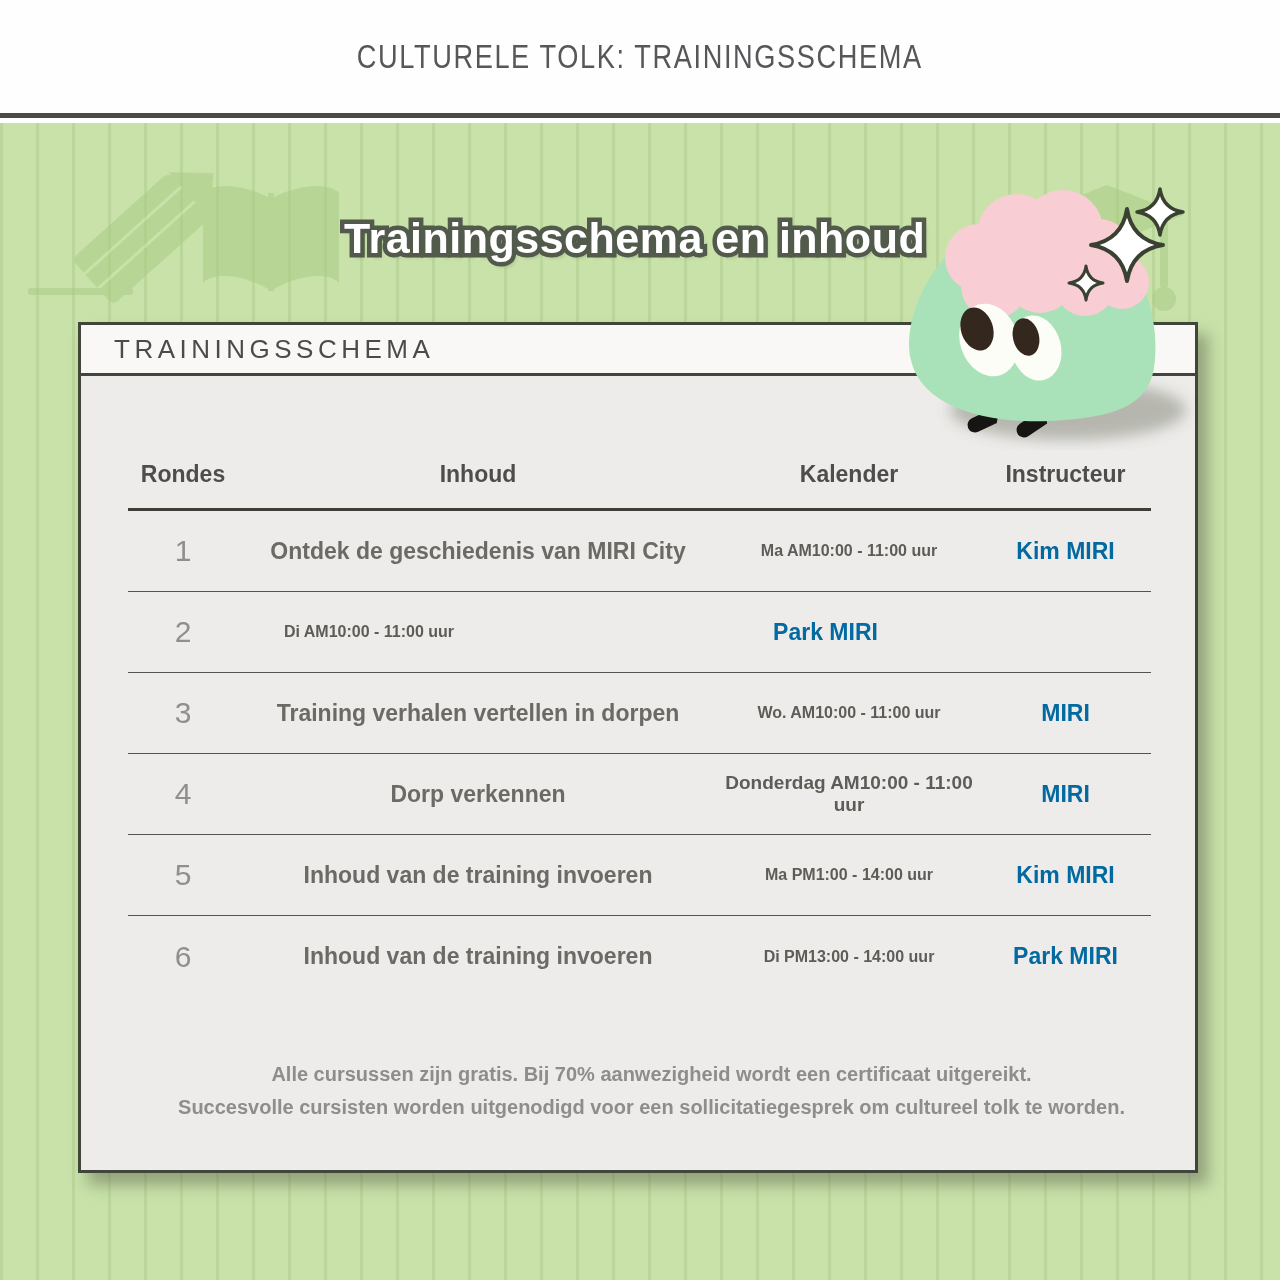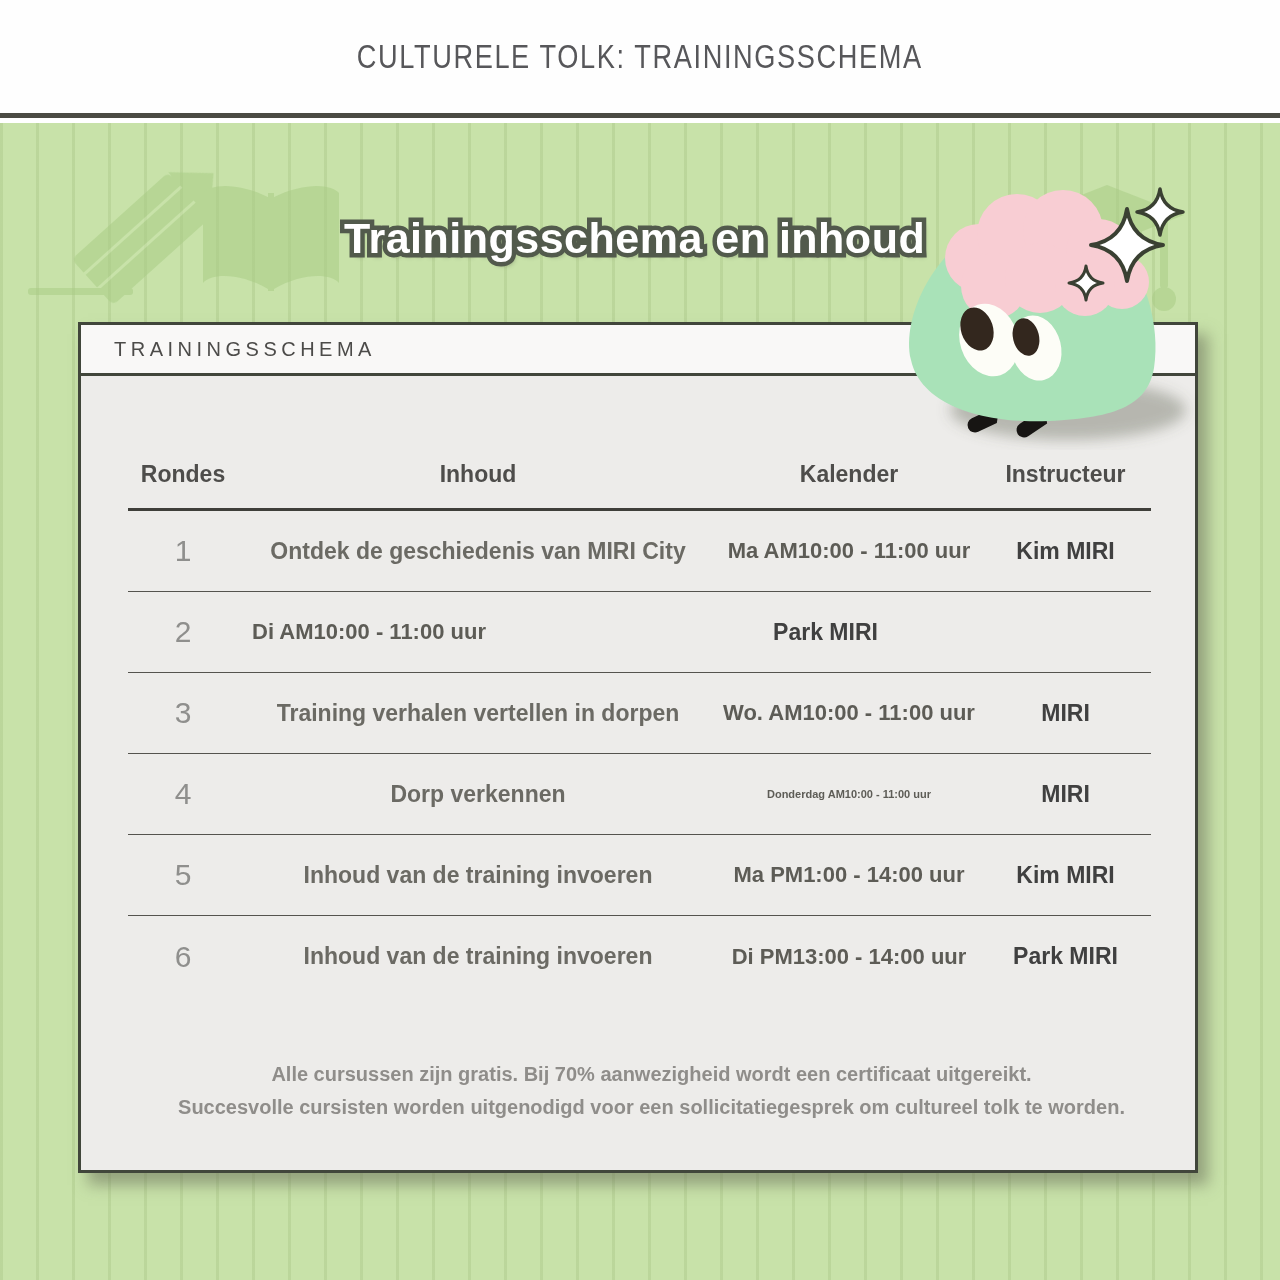--- a/index.html
+++ b/index.html
@@ -52,38 +52,38 @@
     position:absolute; left:78px; top:322px; width:1120px; height:851px;
     background:#edecea; border:3px solid #41463b;
     box-shadow:10px 12px 14px rgba(105,112,90,0.55);
     z-index:2;
   }
   .card-header {
     height:51px; background:#f9f8f7; border-bottom:3px solid #41463b;
     display:flex; align-items:center; padding-left:33px;
   }
   .card-header-title {
-    font-size:20px; letter-spacing:4.5px; color:#4c4b49; font-weight:normal;
+    font-size:26px; letter-spacing:4.5px; color:#4c4b49; font-weight:normal;
   }
 
   .table { position:absolute; left:47px; top:116px; width:1023px; }
   .trow { display:flex; align-items:center; }
   .thead { height:70px; border-bottom:3px solid #3f3f3a; }
   .thead .cell { font-size:23px; font-weight:bold; color:#4e4d4b; }
   .drow { height:81px; border-bottom:1.5px solid #55544e; }
   .drow:last-child { border-bottom:none; }
   .c1 { width:110px; text-align:center; }
   .c2 { width:480px; text-align:center; }
   .c3 { width:262px; text-align:center; }
   .c4 { flex:1; text-align:center; }
   .num { font-size:30px; color:#8f8f8d; }
   .inhoud { font-size:23px; font-weight:bold; color:#6b6a64; }
-  .kalender { font-size:22px; font-weight:bold; color:#5d5c56; }
-  .kalender.small { font-size:11px; }
-  .instructeur { font-size:23px; font-weight:bold; color:#404040; }
+  .kalender { font-size:16px; font-weight:bold; color:#5d5c56; }
+  .kalender.small { font-size:19px; }
+  .instructeur { font-size:23px; font-weight:bold; color:#0369a1; }
 
   .footnote {
     position:absolute; left:0; top:733px; width:100%;
     text-align:center; font-size:20px; font-weight:bold;
     color:#8f8d8a; line-height:33px;padding-left:27px;
   }
 
   
   .mascot { position:absolute; left:893px; top:178px; z-index:3; pointer-events:none; }
 </style>

